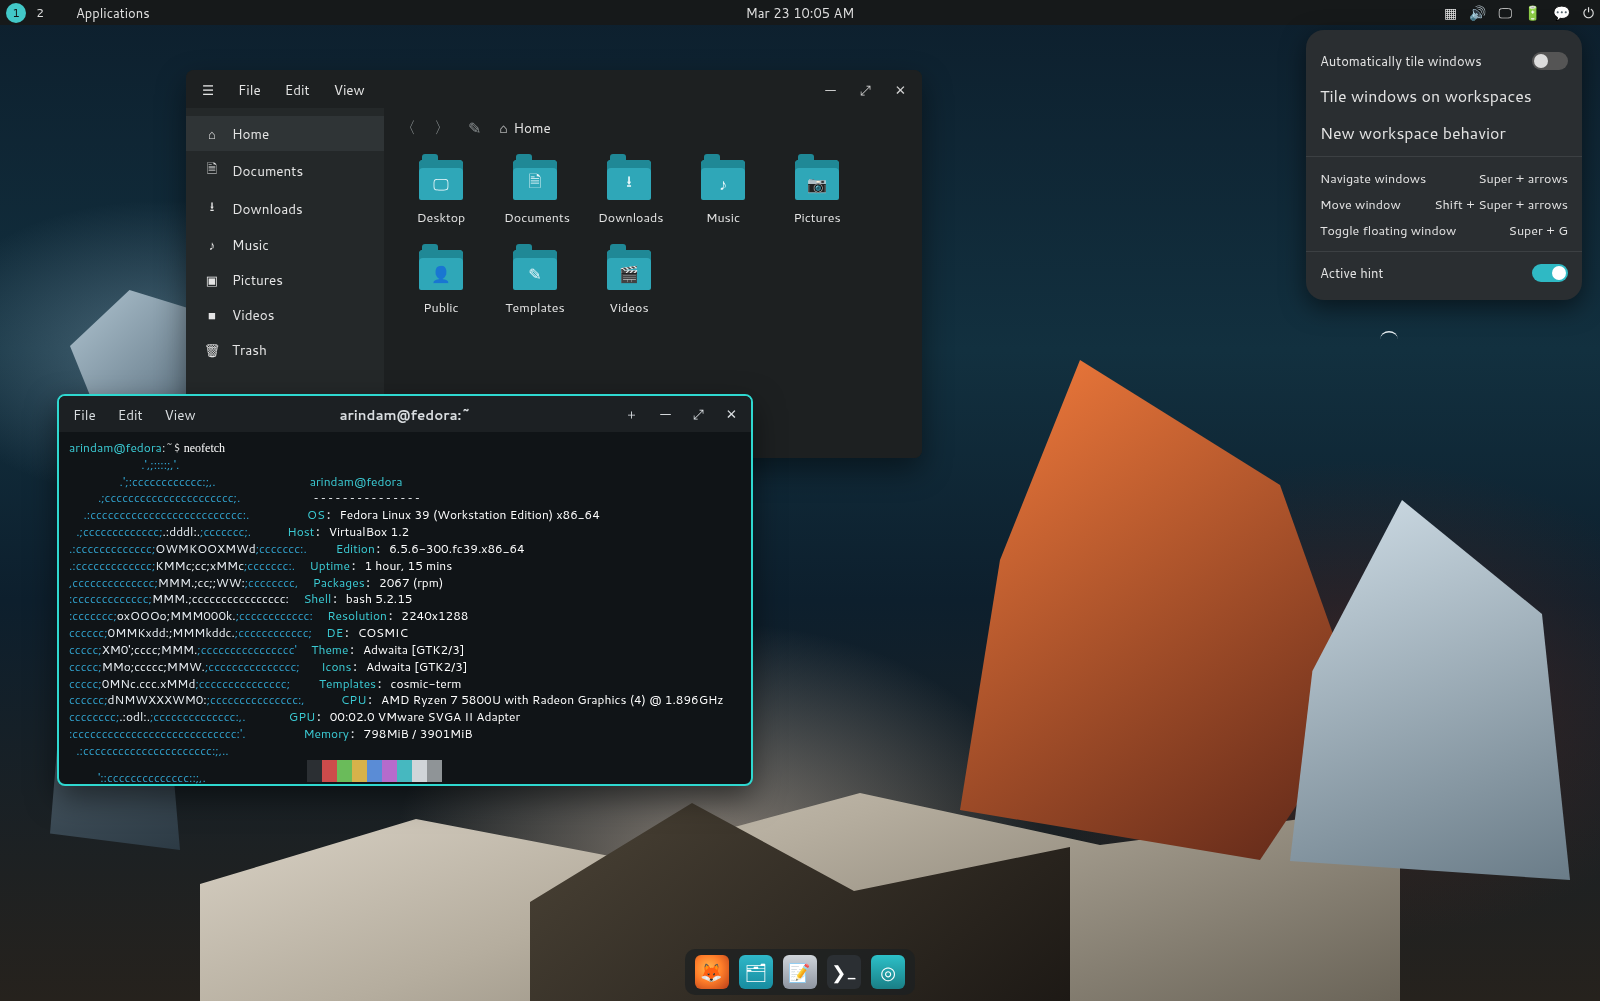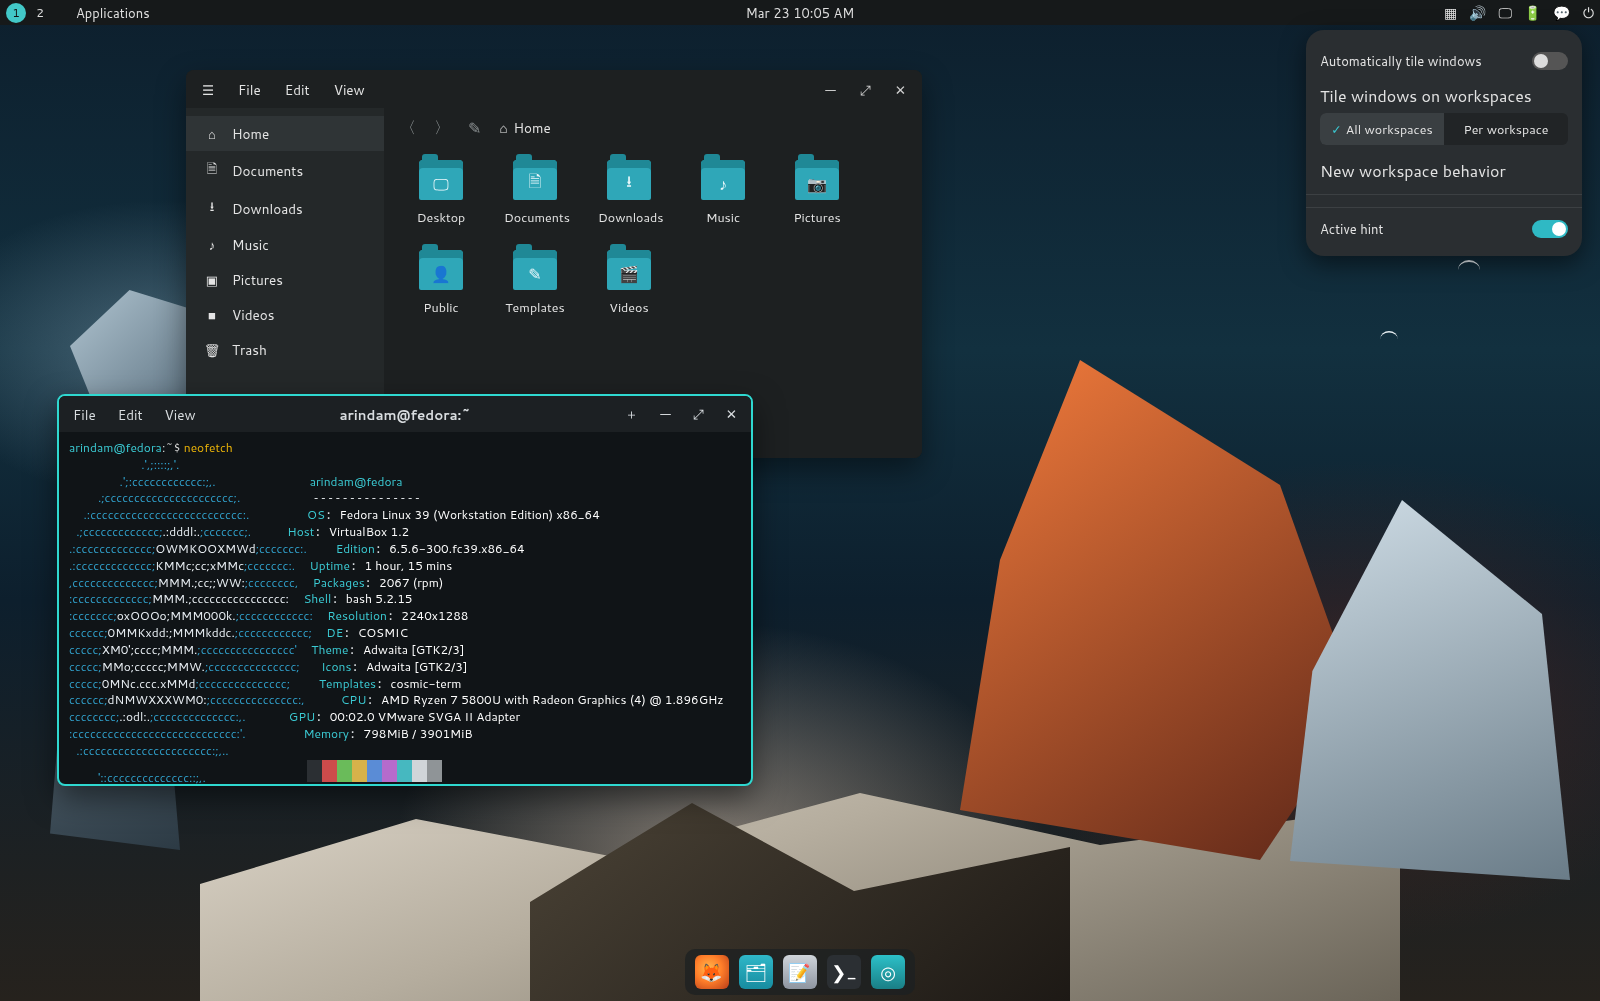--- a/index.html
+++ b/index.html
@@ -88,21 +88,21 @@
   background:#101417; border:2px solid #2fd8d0; border-radius:8px;
   color:#d9dde0; overflow:hidden; box-shadow:0 12px 30px rgba(0,0,0,.5);}
 #term .menubar{ height:36px; background:#1c2023; display:flex; align-items:center;
   gap:22px; padding:0 14px; font-size:13.5px;}
 #term .menubar .title{ position:absolute; left:50%; transform:translateX(-50%);
   font-size:13.5px; font-weight:600;}
 #term .menubar .wctrl{ margin-left:auto; display:flex; gap:22px;}
 #term .menubar .wctrl span{ cursor:pointer;}
 #term .scr{ padding:8px 10px 10px; font:12px/1.32 "DejaVu Sans Mono","Consolas",monospace;
   white-space:pre; overflow:hidden;}
-.p-user{color:#3bcad3;} .p-sep{color:#d0d0d0;} .p-cmd{color:#eab308;}
+.p-user{color:#3bcad3;} .p-sep{color:#d0d0d0;} .p-cmd{color:#ffffff;font-family:Liberation Serif, serif;}
 .asc-c{color:#309fc9;} .asc-w{color:#e8eef3;}
 .k{color:#3bcad3;} .v{color:#ffffff;}
 .swatch{display:inline-block;width:15px;height:22px;}
 
 
 #dock{ position:absolute; bottom:6px; left:50%; transform:translateX(-50%);
   display:flex; gap:10px; padding:6px 10px; background:rgba(28,32,34,.75);
   border-radius:10px;}
 #dock .app{ width:34px; height:34px; border-radius:6px; display:flex;
   align-items:center; justify-content:center; font-size:18px; color:#fff;
@@ -141,26 +141,36 @@
     <span>⏻</span>
   </div>
 </div>
 
 <div id="popover">
   <div class="row">
     <span>Automatically tile windows</span>
     <div class="toggle"></div>
   </div>
   <div class="subhead">Tile windows on workspaces</div>
-  <div class="seg">
-    <div class="active"><span class="chk">✓</span><span>All workspaces</span></div>
-    <div>Per workspace</div>
-  </div>
   <div class="subhead">New workspace behavior</div>
   <hr>
+  <div id="kb-rows">
+      <div class="row">
+        <span class="kb">Navigate windows</span>
+        <span class="kb">Super + arrows</span>
+      </div>
+      <div class="row">
+        <span class="kb">Move window</span>
+        <span class="kb">Shift + Super + arrows</span>
+      </div>
+      <div class="row">
+        <span class="kb">Toggle floating window</span>
+        <span class="kb">Super + G</span>
+      </div>
+    </div>
   <hr>
   <div class="row">
     <span>Active hint</span>
     <div class="toggle on"></div>
   </div>
 </div>
 
 <div id="files">
   <div class="menubar">
     <span>☰</span>

